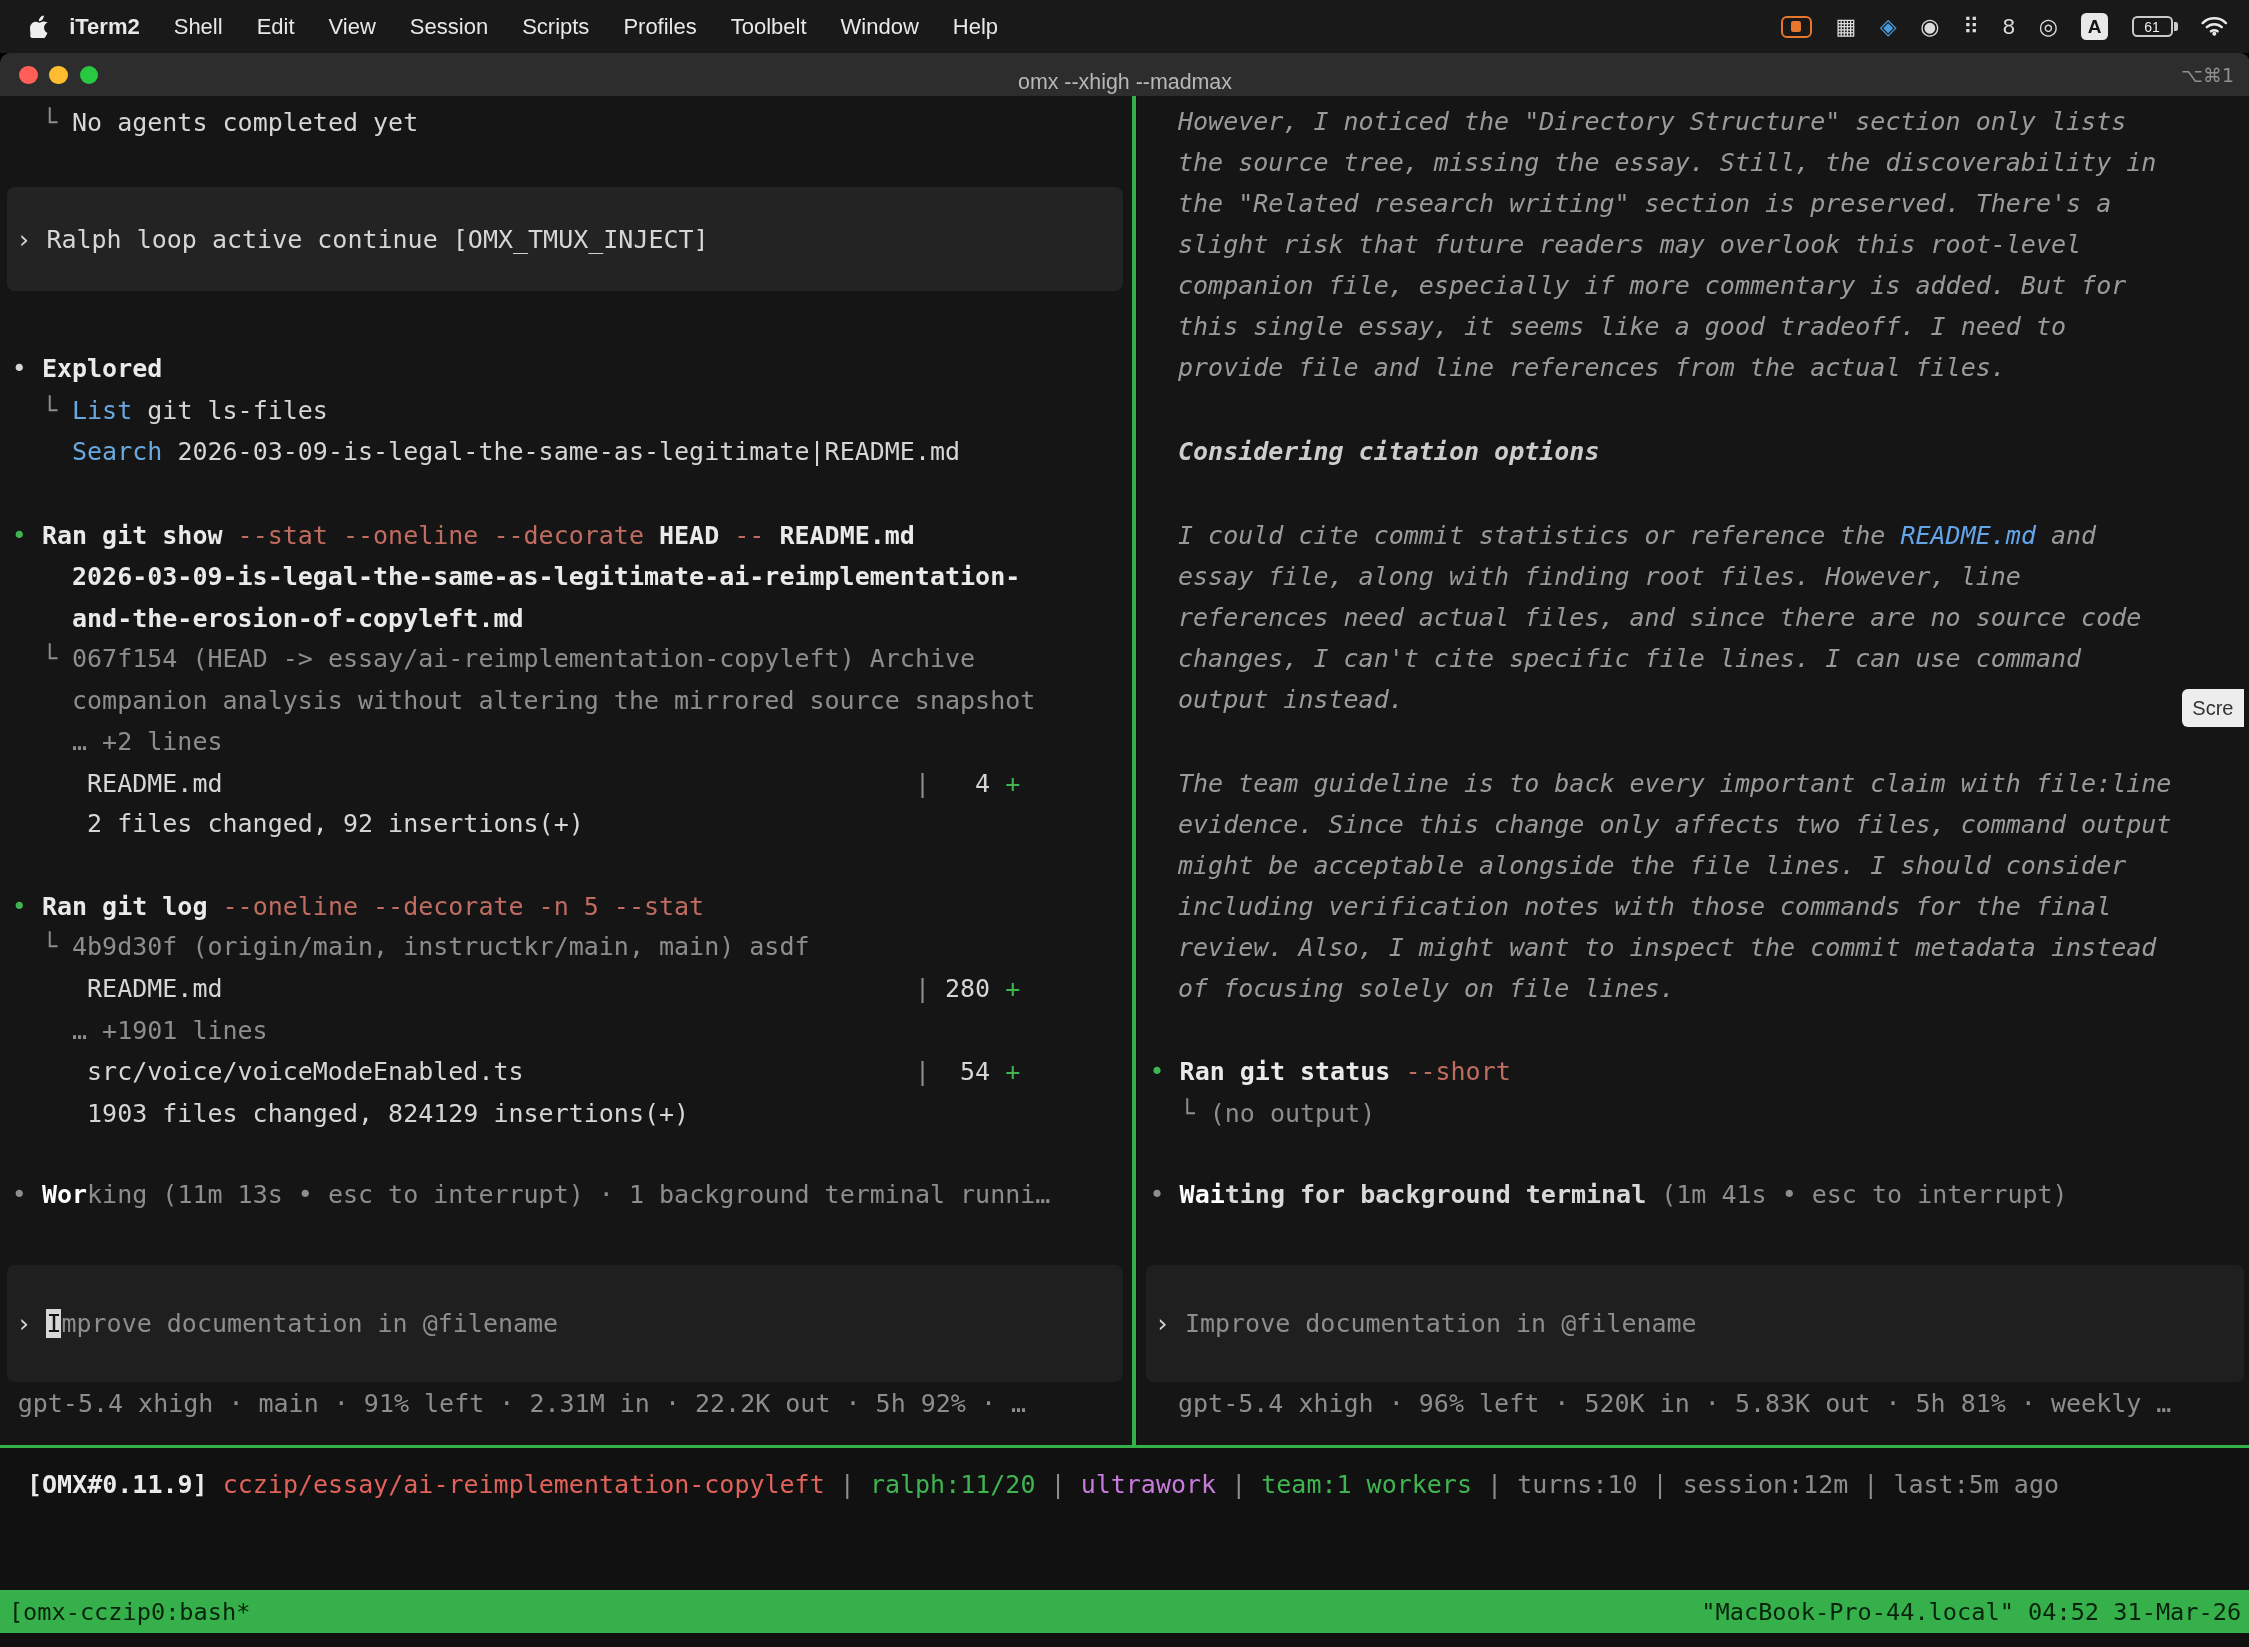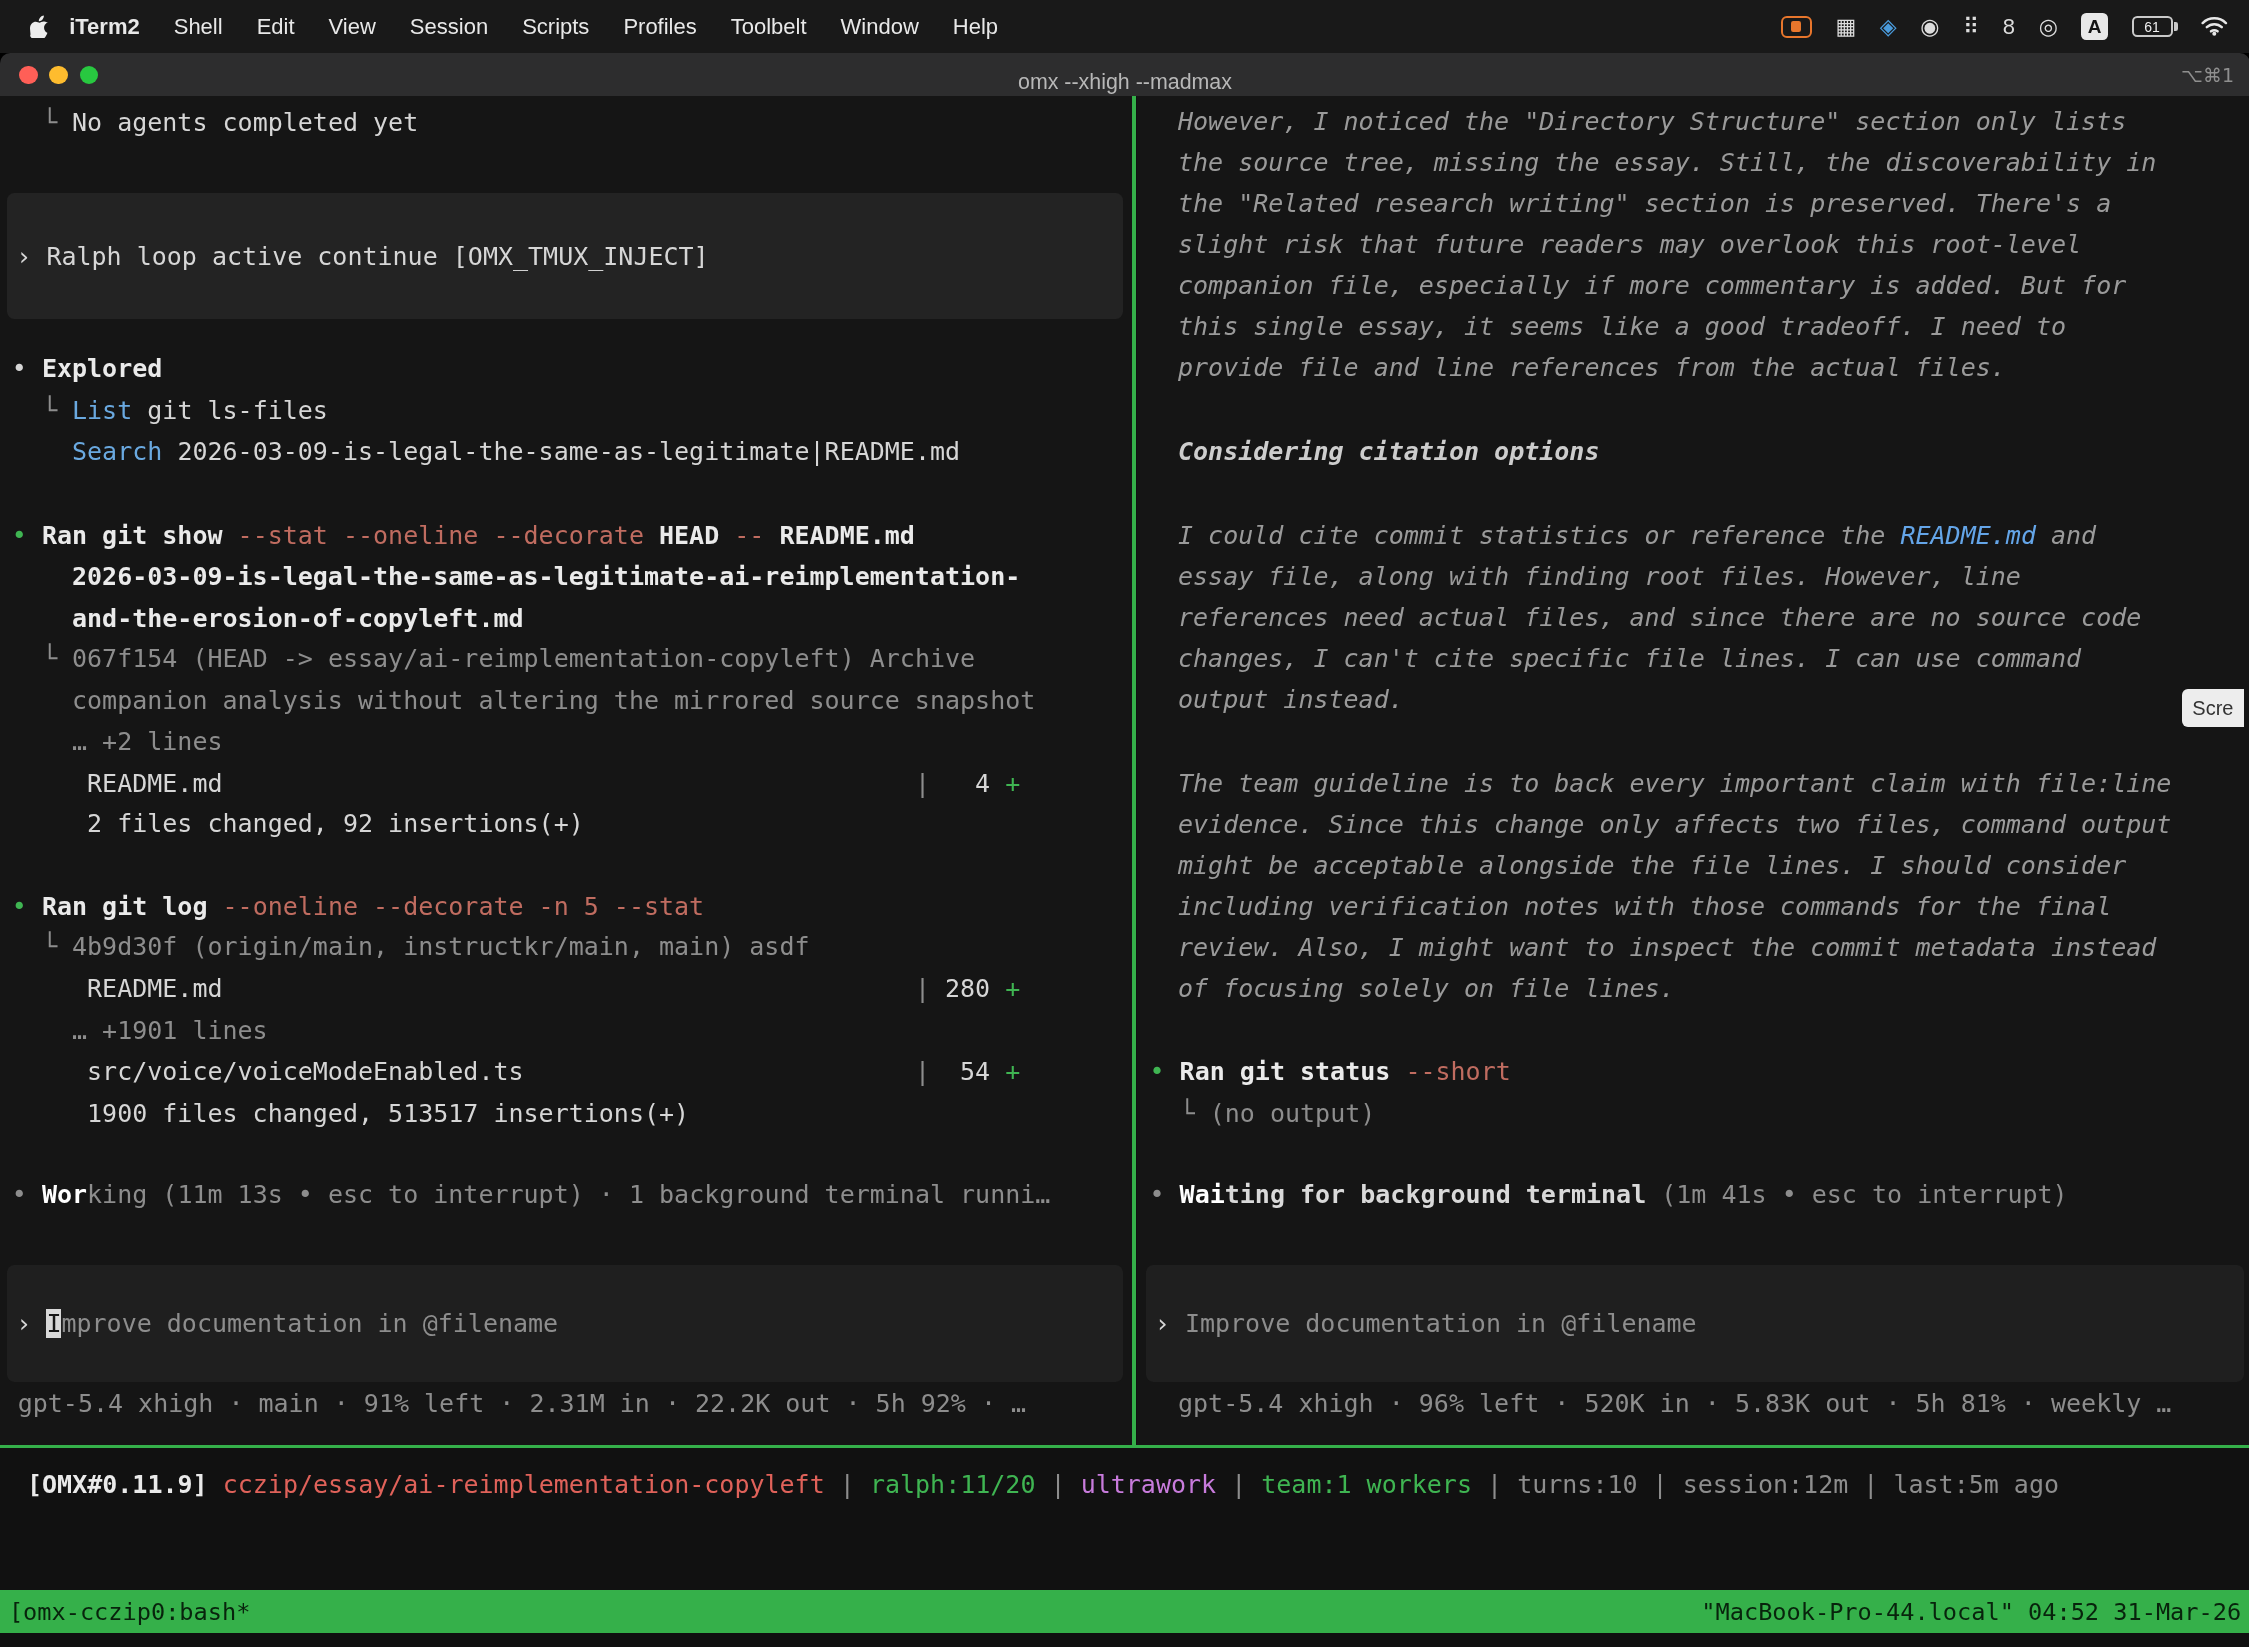--- a/index.html
+++ b/index.html
@@ -137,21 +137,21 @@
   </span>
   <span class="title-text">omx --xhigh --madmax</span>
   <span class="title-shortcut">⌥⌘1</span>
 </div>
 
 <div class="term">
 
   <div class="pane" id="pane-left">
     <div class="tl" style="top:5.9px"><span class="dim">  └ </span><span class="plain">No agents completed yet</span></div>
 
-    <div class="box" style="left:7.4px; top:97px; width:1116px; height:126px">
+    <div class="box" style="left:7.4px; top:91px; width:1116px; height:104px">
       <span><span class="plain">› </span><span class="plain">Ralph loop active continue [OMX_TMUX_INJECT]</span></span>
     </div>
 
     <div class="tl" style="top:252px"><span class="plain">• </span><span class="bold">Explored</span></div>
     <div class="tl" style="top:294px"><span class="dim">  └ </span><span class="blue">List</span><span class="plain"> git ls-files</span></div>
     <div class="tl" style="top:335px"><span class="plain">    </span><span class="blue">Search</span><span class="plain"> 2026-03-09-is-legal-the-same-as-legitimate|README.md</span></div>
 
     <div class="tl" style="top:419px"><span class="green">• </span><span class="bold">Ran git show </span><span class="flag">--stat --oneline --decorate</span><span class="bold"> HEAD </span><span class="flag">--</span><span class="bold"> README.md</span></div>
     <div class="tl" style="top:460px"><span class="bold">    2026-03-09-is-legal-the-same-as-legitimate-ai-reimplementation-</span></div>
     <div class="tl" style="top:502px"><span class="bold">    and-the-erosion-of-copyleft.md</span></div>
@@ -159,21 +159,21 @@
     <div class="tl" style="top:584px"><span class="dim">    companion analysis without altering the mirrored source snapshot</span></div>
     <div class="tl" style="top:625px"><span class="dim">    … +2 lines</span></div>
     <div class="tl" style="top:667px"><span class="plain">     README.md                                              </span><span class="dim">|</span><span class="plain">   4 </span><span class="green">+</span></div>
     <div class="tl" style="top:707px"><span class="plain">     2 files changed, 92 insertions(+)</span></div>
 
     <div class="tl" style="top:790px"><span class="green">• </span><span class="bold">Ran git log </span><span class="flag">--oneline --decorate -n 5 --stat</span></div>
     <div class="tl" style="top:830px"><span class="dim">  └ </span><span class="dim">4b9d30f (origin/main, instructkr/main, main) asdf</span></div>
     <div class="tl" style="top:872px"><span class="plain">     README.md                                              </span><span class="dim">|</span><span class="plain"> 280 </span><span class="green">+</span></div>
     <div class="tl" style="top:914px"><span class="dim">    … +1901 lines</span></div>
     <div class="tl" style="top:955px"><span class="plain">     src/voice/voiceModeEnabled.ts                          </span><span class="dim">|</span><span class="plain">  54 </span><span class="green">+</span></div>
-    <div class="tl" style="top:997px"><span class="plain">     1900 files changed, 513517 insertions(+)</span></div>
+    <div class="tl" style="top:997px"><span class="plain">     1903 files changed, 824129 insertions(+)</span></div>
 
     <div class="tl" style="top:1078px"><span class="dim">• </span><span class="shine">Wor</span><span class="dim">king</span><span class="dim"> (11m 13s • esc to interrupt) · 1 background terminal runni…</span></div>
 
     <div class="box" style="left:7.4px; top:1169px; width:1116px; height:117px; background:#1f1f1f">
       <span><span class="plain">› </span><span class="cursor">I</span><span class="dim">mprove documentation in @filename</span></span>
     </div>
 
     <div class="tl" style="top:1287px; left:17.7px"><span class="dim">gpt-5.4 xhigh · main · 91% left · 2.31M in · 22.2K out · 5h 92% · …</span></div>
   </div>
 

